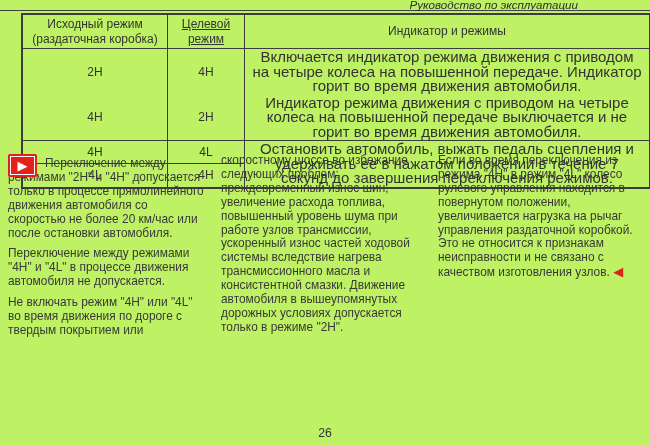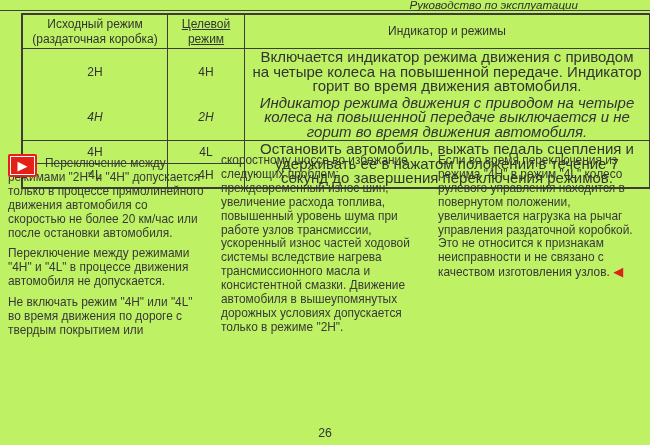--- a/index.html
+++ b/index.html
@@ -24,21 +24,21 @@
     font-size:12px;color:#333;table-layout:fixed;margin-left:13px;
   }
   .mode-table th,.mode-table td{
     border-left:1.2px solid #3c3c3c;border-right:1.2px solid #3c3c3c;
     text-align:center;vertical-align:middle;font-weight:normal;
     padding:1px 6px;line-height:14.5px;
   }
   .c1{width:132px;} .c2{width:64px;text-decoration:underline;}
   tr.thead th{border-bottom:1.2px solid #3c3c3c;height:31px;}
   tr.r1 td{height:33px;border-bottom:none;}
-  tr.r2 td{height:33px;border-bottom:1.2px solid #3c3c3c;font-style:italic;}
+  tr.r2 td{height:33px;border-bottom:1.2px solid #3c3c3c;}
   tr.r3 td{height:18px;border-bottom:1.2px solid #3c3c3c;}
   tr.r3 td.opm{border-bottom:none;}
   tr.r4 td{height:18px;}
   td.op{font-size:15px;}
   
   .cols{
     position:absolute;top:154px;left:8px;width:634px;
     display:flex;gap:14px;
   }
   .col{font-size:11.9px;line-height:13.9px;color:#383838;}

